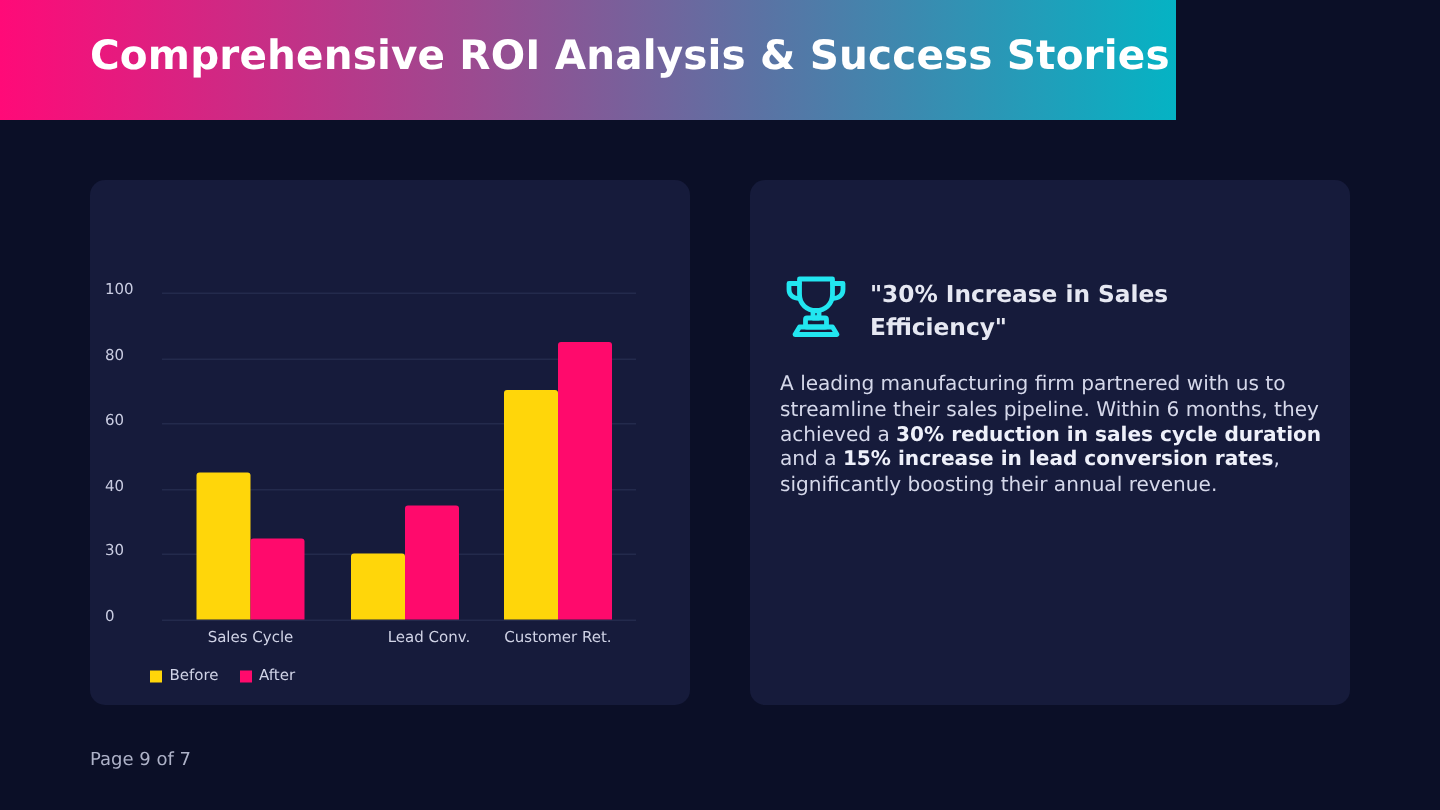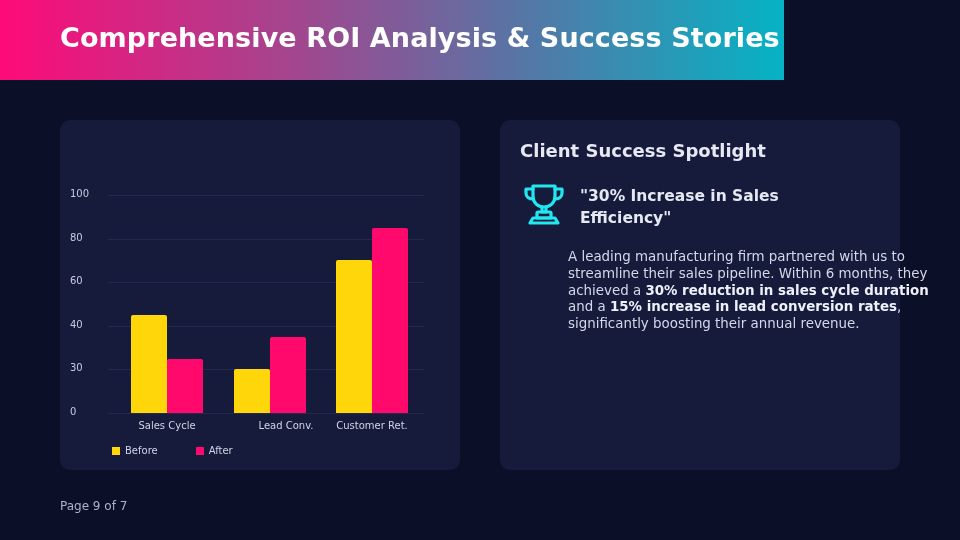--- a/index.html
+++ b/index.html
@@ -10,26 +10,26 @@
   .header h1 { position: absolute; left: 60px; top: 22px; font-size: 27px; font-weight: bold; color: #ffffff; letter-spacing: 0.1px; white-space: nowrap; }
   .card { position: absolute; top: 120px; width: 400px; height: 350px; background: #161b3b; border-radius: 10px; }
   .card.left { left: 60px; }
   .card.right { left: 500px; }
   .card-title { position: absolute; left: 20px; top: 20px; font-size: 18px; font-weight: bold; color: #e6e8f2; }
   .chart { position: absolute; left: 0; top: 0; width: 400px; height: 350px; }
   .ytick { position: absolute; width: 40px; text-align: left; font-size: 10px; color: #c8cbe0; }
   .gridline { position: absolute; left: 48px; width: 316px; height: 1px; background: #232a4c; }
   .bar { position: absolute; width: 36px; border-radius: 2px 2px 0 0; }
   .xlabel { position: absolute; width: 100px; text-align: center; font-size: 10px; color: #d0d3e6; }
-  .legend { position: absolute; left: 52px; top: 325px; display: flex; align-items: center; font-size: 10px; color: #d0d3e6; gap: 24px; }
+  .legend { position: absolute; left: 40px; top: 325px; display: flex; align-items: center; font-size: 10px; color: #d0d3e6; }
   .legend .sw { width: 8px; height: 8px; margin-right: 5px; }
   .legend .item { display: flex; align-items: center; margin-right: 14px; }
   .spot-icon { position: absolute; left: 20px; top: 60px; width: 48px; height: 48px; }
   .spot-headline { position: absolute; left: 80px; top: 65px; width: 260px; font-size: 15.5px; font-weight: bold; line-height: 22px; color: #e6e8f2; }
-  .spot-body { position: absolute; left: 20px; top: 129px; width: 370px; font-size: 13.4px; line-height: 16.8px; color: #d5d8ea; margin-left: 48px; }
+  .spot-body { position: absolute; left: 20px; top: 129px; width: 370px; font-size: 13.4px; line-height: 16.8px; color: #d5d8ea; }
   .spot-body b { font-weight: bold; color: #eef0fa; }
   .footer { position: absolute; left: 60px; top: 499px; font-size: 12px; color: #aeb2c8; }
 </style>
 </head>
 <body>
 
 <div class="header">
   <h1>Comprehensive ROI Analysis &amp; Success Stories</h1>
 </div>
 
@@ -63,21 +63,20 @@
       <span>Before</span>
     </div>
     <div class="item">
       <span class="sw" style="background:#ff0a6c"></span>
       <span>After</span>
     </div>
   </div>
 </div>
 
 <div class="card right">
-  <div class="card-title">Client Success Spotlight</div>
   <svg class="spot-icon" viewBox="0 0 48 48" fill="none" stroke="#22e6f0" stroke-width="3.2" stroke-linejoin="round" stroke-linecap="round">
     <path d="M13 6 H35 V16 C35 23 30 27 24 27 C18 27 13 23 13 16 Z"></path>
     <path d="M13 9 H6 V13 C6 17 9 19 13 19"></path>
     <path d="M35 9 H42 V13 C42 17 39 19 35 19"></path>
     <path d="M22 27 V32 H26 V27"></path>
     <rect x="17" y="32" width="14" height="6" rx="1"></rect>
     <path d="M10 43 L13 38 H35 L38 43 Z"></path>
   </svg>
   <div class="spot-headline">"30% Increase in Sales Efficiency"</div>
   <div class="spot-body">

